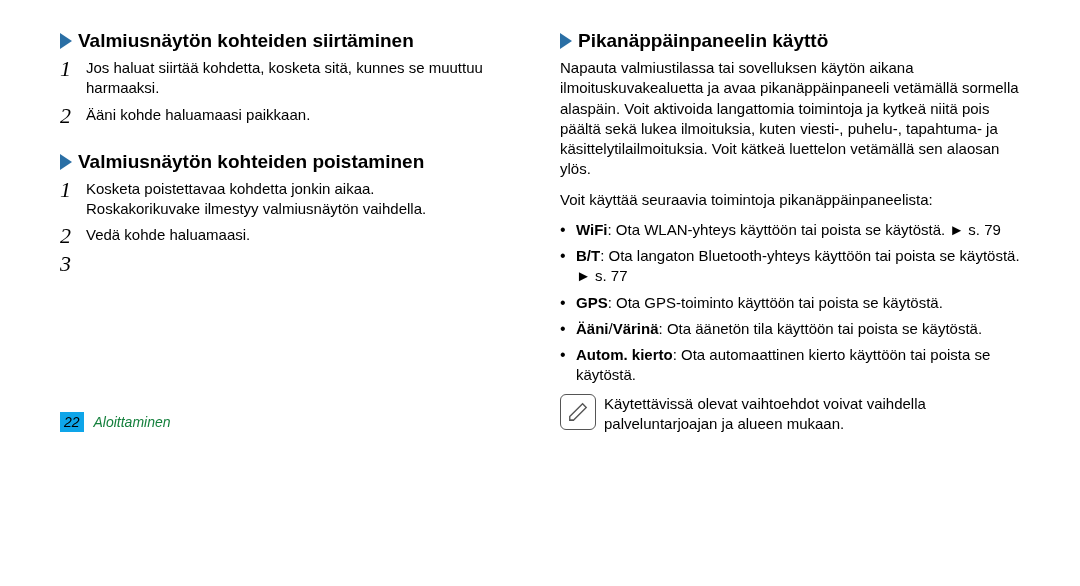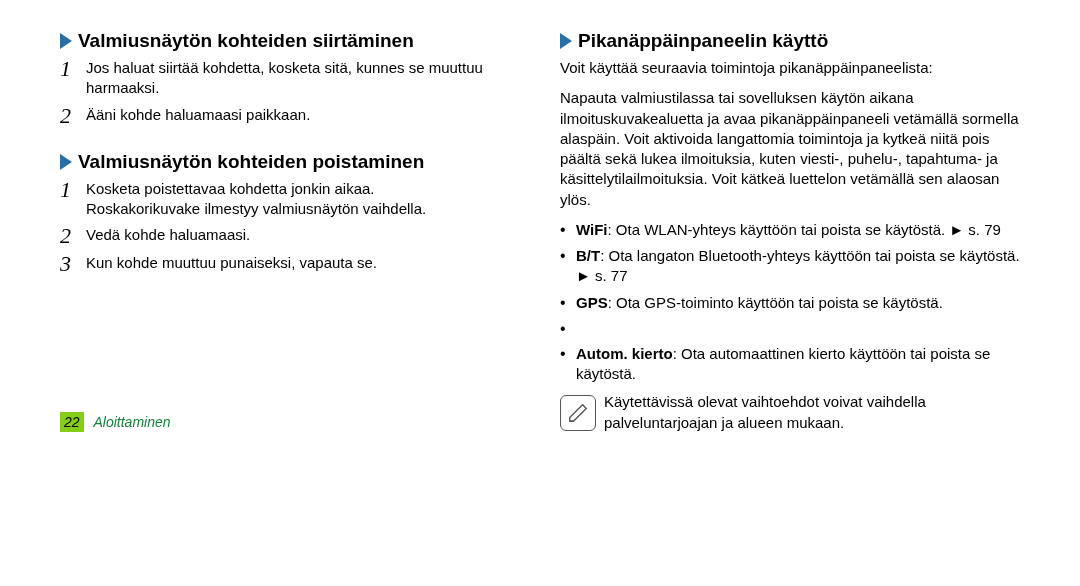--- a/index.html
+++ b/index.html
@@ -75,21 +75,21 @@
     flex-shrink: 0;
     font-size: 16px;
     line-height: 1.2;
   }
   .bullet-text {
     font-size: 15px;
     line-height: 1.35;
   }
   .note-row {
     display: flex;
-    align-items: center;
+    align-items: flex-start;
     margin-top: 8px;
     gap: 8px;
   }
   .note-icon {
     width: 34px;
     height: 34px;
     border: 1.5px solid #555;
     border-radius: 6px;
     display: flex;
     align-items: center;
@@ -106,21 +106,21 @@
   }
   .footer {
     position: absolute;
     bottom: 16px;
     left: 60px;
     font-size: 14px;
   }
   .footer-page {
     font-style: italic;
     font-weight: normal;
-    background: #84cc16;
+    background: #0ea5e9;
     padding: 2px 4px;
     margin-right: 6px;
   }
   .footer-text {
     font-style: italic;
     color: #15803d;
   }
   .bold { font-weight: bold; }
   .sec-spacer {
     height: 18px;
@@ -159,32 +159,31 @@
           <span>Kosketa poistettavaa kohdetta jonkin aikaa.</span><br>
           <span>Roskakorikuvake ilmestyy valmiusnäytön vaihdella.</span>
         </span>
       </div>
       <div class="step">
         <span class="step-num">2</span>
         <span class="step-text">Vedä kohde haluamaasi.</span>
       </div>
       <div class="step">
         <span class="step-num">3</span>
-        <span class="step-text">Kun kohde muuttuu punaiseksi, vapauta se.</span>
       </div>
     </div>
 
     <div class="col">
       <div class="section-title">
         <span class="chevron"></span>
         <span class="section-title-text">Pikanäppäinpaneelin käyttö</span>
       </div>
 
+      <div class="body-text">Napauta valmiustilassa tai sovelluksen käytön aikana ilmoituskuvakealuetta ja avaa pikanäppäinpaneeli vetämällä sormella alaspäin. Voit aktivoida langattomia toimintoja ja kytkeä niitä pois päältä sekä lukea ilmoituksia, kuten viesti-, puhelu-, tapahtuma- ja käsittelytilailmoituksia. Voit kätkeä luettelon vetämällä sen alaosan ylös.</div>
       <div class="body-text">Voit käyttää seuraavia toimintoja pikanäppäinpaneelista:</div>
-      <div class="body-text">Napauta valmiustilassa tai sovelluksen käytön aikana ilmoituskuvakealuetta ja avaa pikanäppäinpaneeli vetämällä sormella alaspäin. Voit aktivoida langattomia toimintoja ja kytkeä niitä pois päältä sekä lukea ilmoituksia, kuten viesti-, puhelu-, tapahtuma- ja käsittelytilailmoituksia. Voit kätkeä luettelon vetämällä sen alaosan ylös.</div>
 
       <div class="bullet">
         <span class="bullet-dot">•</span>
         <span class="bullet-text">
           <span class="bold">WiFi</span><span>: Ota WLAN-yhteys käyttöön tai poista se käytöstä. ► s. 79</span>
         </span>
       </div>
 
       <div class="bullet">
         <span class="bullet-dot">•</span>
@@ -195,20 +194,23 @@
 
       <div class="bullet">
         <span class="bullet-dot">•</span>
         <span class="bullet-text">
           <span class="bold">GPS</span><span>: Ota GPS-toiminto käyttöön tai poista se käytöstä.</span>
         </span>
       </div>
 
       <div class="bullet">
         <span class="bullet-dot">•</span>
+        <span class="bullet-text">
+          <span class="bold">Ääni</span>/<span class="bold">Värinä</span><span>: Ota äänetön tila käyttöön tai poista se käytöstä.</span>
+        </span>
       </div>
 
       <div class="bullet">
         <span class="bullet-dot">•</span>
         <span class="bullet-text">
           <span class="bold">Autom. kierto</span><span>: Ota automaattinen kierto käyttöön tai poista se käytöstä.</span>
         </span>
       </div>
 
       <div class="note-row">

